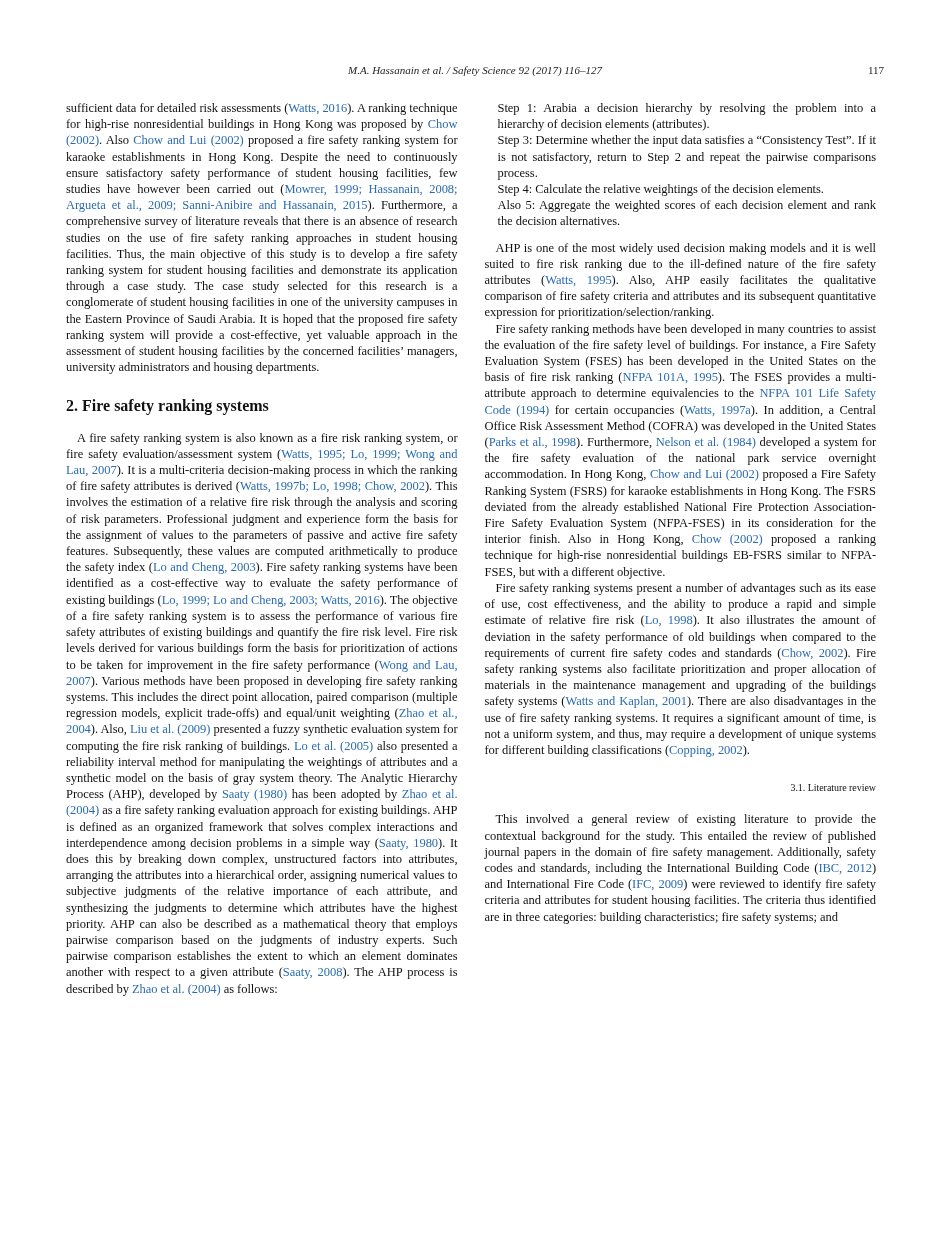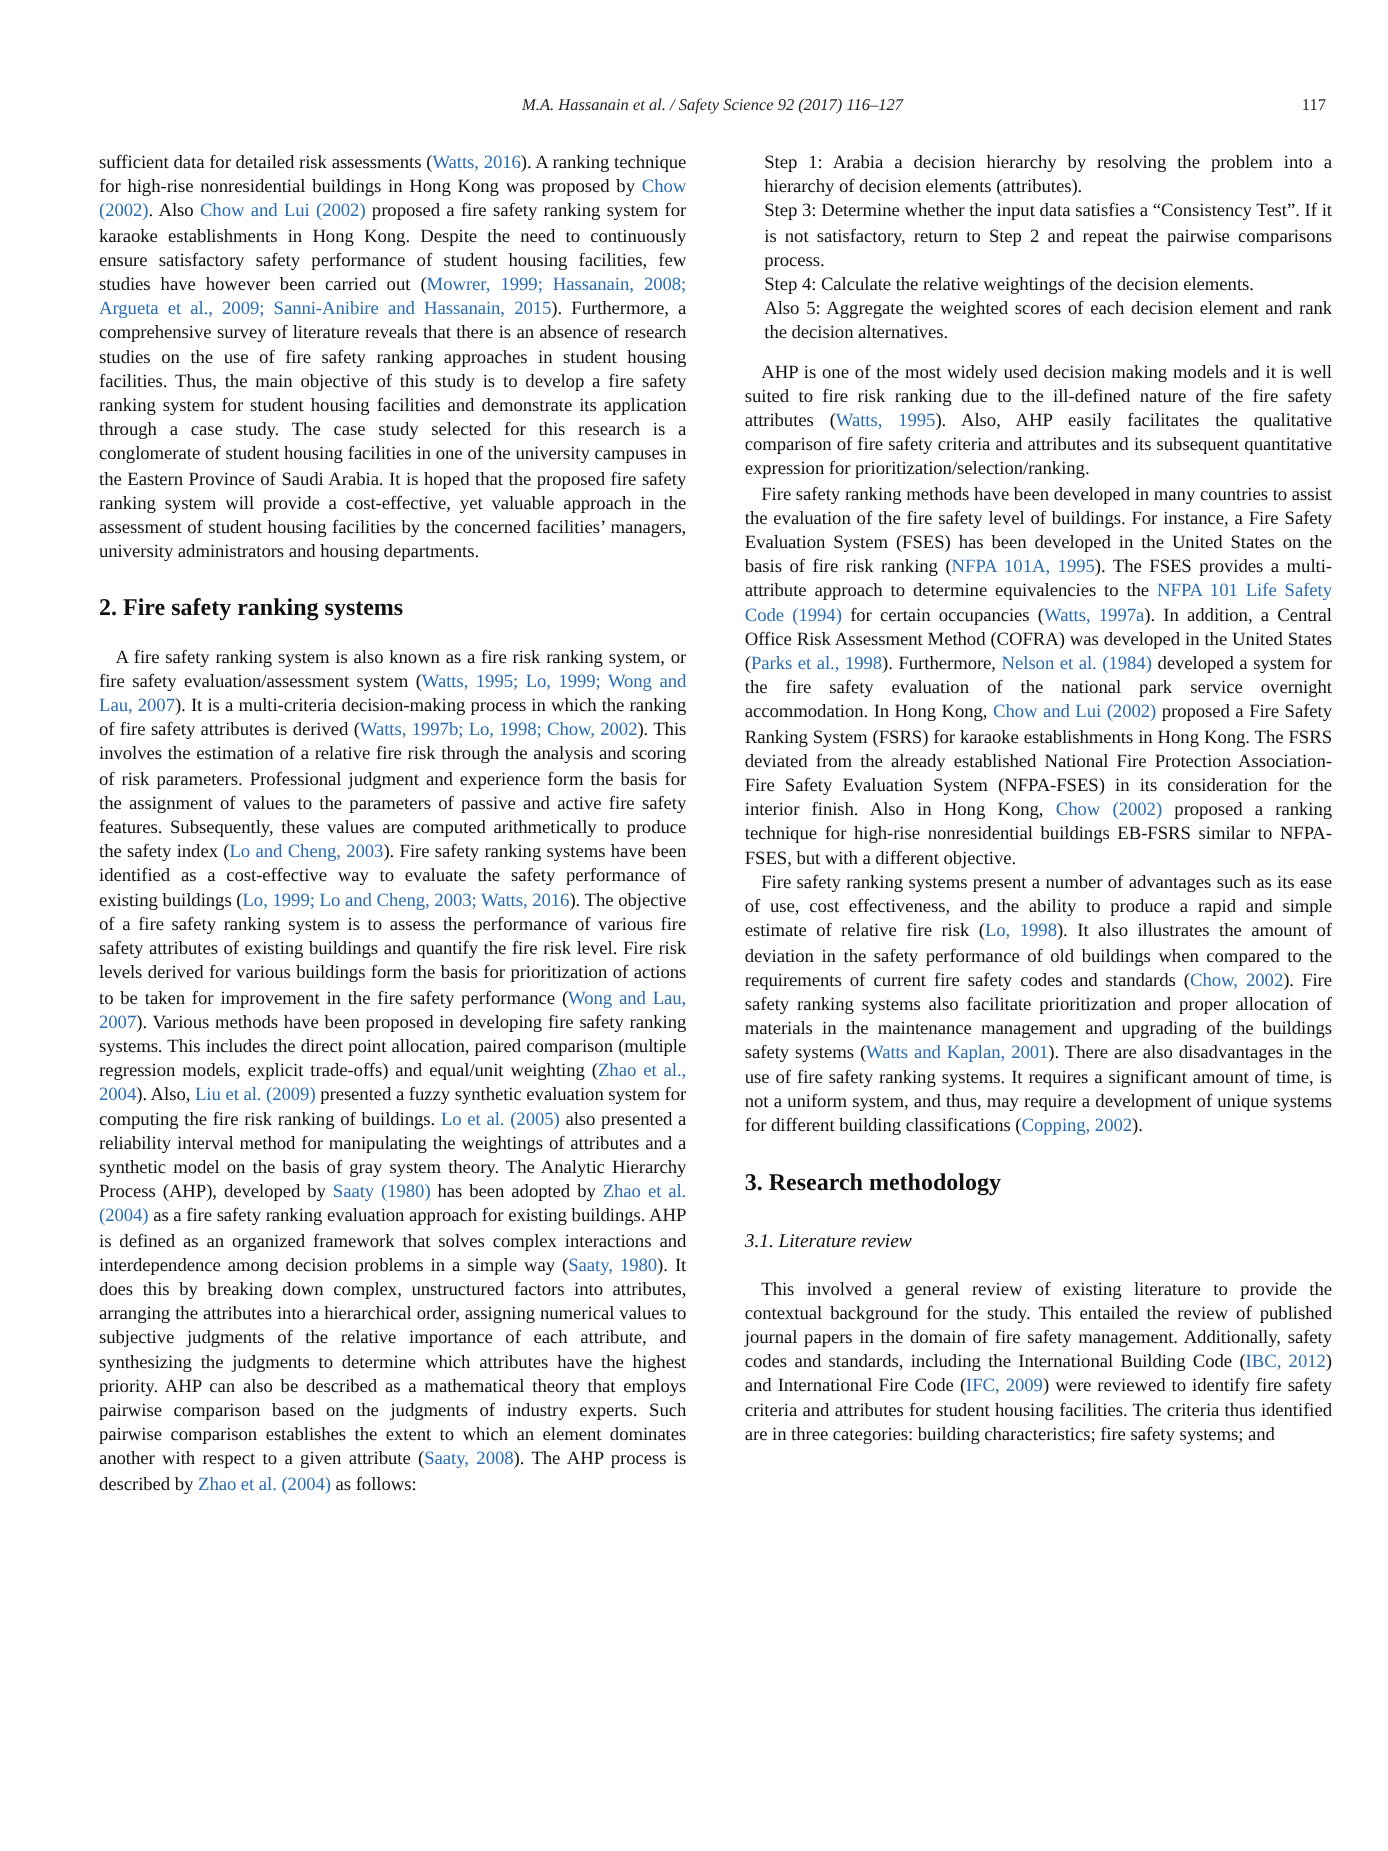--- a/index.html
+++ b/index.html
@@ -9,36 +9,36 @@
     width: 925px; height: 1234px; overflow: hidden;
     font-family: "Liberation Serif", "DejaVu Serif", serif;
     color: #111111;
   }
   .page { width: 925px; height: 1234px; padding: 64px 41px 0 66px; background: #ffffff; }
 
   .running-head { position: relative; height: 15px; margin-bottom: 21px; font-size: 11px; color: #222; }
   .rh-title { position: absolute; left: 0; width: 100%; text-align: center; font-style: italic; }
   .rh-page { position: absolute; right: 0; top: 0; font-style: normal; }
 
-  .columns { display: flex; gap: 39px; }
+  .columns { display: flex; gap: 27px; }
   .col {
     width: 391.5px; flex: 0 0 auto;
     font-size: 12.5px; line-height: 16.2px; letter-spacing: -0.05px;
     text-align: justify;
     hyphens: auto; -webkit-hyphens: auto;
   }
   .para { margin: 0; }
   .para.indent { text-indent: 11px; }
 
   .sec-heading {
     font-size: 16px; font-weight: 700; text-align: left;
     margin: 23px 0 15px 0; letter-spacing: 0;
   }
   .subsec-heading {
-    font-size: 13px; font-weight: 400; font-style: italic; text-align: left;
+    font-size: 10px; font-weight: 400; text-align: right;
     margin: 22px 0 15px 0;
   }
 
   .steps { padding-left: 13px; margin: 0 0 10px 0; }
   .steps .step { text-indent: 0; }
 
   .cite { color: var(--link-color); cursor: pointer; }
 </style>
 </head>
 <body>
@@ -61,19 +61,18 @@
     <section class="col">
       <div class="steps">
         <p class="step">Step 1: Arabia a decision hierarchy by resolving the problem into a hierarchy of decision elements (attributes).</p>
         <p class="step">Step 3: Determine whether the input data satisfies a “Consistency Test”. If it is not satisfactory, return to Step 2 and repeat the pairwise comparisons process.</p>
         <p class="step">Step 4: Calculate the relative weightings of the decision elements.</p>
         <p class="step">Also 5: Aggregate the weighted scores of each decision element and rank the decision alternatives.</p>
       </div>
       <p class="para indent"><span>AHP is one of the most widely used decision making models and it is well suited to fire risk ranking due to the ill-defined nature of the fire safety attributes (</span><span class="cite">Watts, 1995</span><span>). Also, AHP easily facilitates the qualitative comparison of fire safety criteria and attributes and its subsequent quantitative expression for prioritization/selection/ranking.</span></p>
       <p class="para indent"><span>Fire safety ranking methods have been developed in many countries to assist the evaluation of the fire safety level of buildings. For instance, a Fire Safety Evaluation System (FSES) has been developed in the United States on the basis of fire risk ranking (</span><span class="cite">NFPA 101A, 1995</span><span>). The FSES provides a multi-attribute approach to determine equivalencies to the </span><span class="cite">NFPA 101 Life Safety Code (1994)</span><span> for certain occupancies (</span><span class="cite">Watts, 1997a</span><span>). In addition, a Central Office Risk Assessment Method (COFRA) was developed in the United States (</span><span class="cite">Parks et al., 1998</span><span>). Furthermore, </span><span class="cite">Nelson et al. (1984)</span><span> developed a system for the fire safety evaluation of the national park service overnight accommodation. In Hong Kong, </span><span class="cite">Chow and Lui (2002)</span><span> proposed a Fire Safety Ranking System (FSRS) for karaoke establishments in Hong Kong. The FSRS deviated from the already established National Fire Protection Association-Fire Safety Evaluation System (NFPA-FSES) in its consideration for the interior finish. Also in Hong Kong, </span><span class="cite">Chow (2002)</span><span> proposed a ranking technique for high-rise nonresidential buildings EB-FSRS similar to NFPA-FSES, but with a different objective.</span></p>
       <p class="para indent"><span>Fire safety ranking systems present a number of advantages such as its ease of use, cost effectiveness, and the ability to produce a rapid and simple estimate of relative fire risk (</span><span class="cite">Lo, 1998</span><span>). It also illustrates the amount of deviation in the safety performance of old buildings when compared to the requirements of current fire safety codes and standards (</span><span class="cite">Chow, 2002</span><span>). Fire safety ranking systems also facilitate prioritization and proper allocation of materials in the maintenance management and upgrading of the buildings safety systems (</span><span class="cite">Watts and Kaplan, 2001</span><span>). There are also disadvantages in the use of fire safety ranking systems. It requires a significant amount of time, is not a uniform system, and thus, may require a development of unique systems for different building classifications (</span><span class="cite">Copping, 2002</span><span>).</span></p>
-      <h2 class="sec-heading">3. Research methodology</h2>
       <h3 class="subsec-heading">3.1. Literature review</h3>
       <p class="para indent"><span>This involved a general review of existing literature to provide the contextual background for the study. This entailed the review of published journal papers in the domain of fire safety management. Additionally, safety codes and standards, including the International Building Code (</span><span class="cite">IBC, 2012</span><span>) and International Fire Code (</span><span class="cite">IFC, 2009</span><span>) were reviewed to identify fire safety criteria and attributes for student housing facilities. The criteria thus identified are in three categories: building characteristics; fire safety systems; and</span></p>
     </section>
 
   </main>
 </div>
 
 </body></html>

